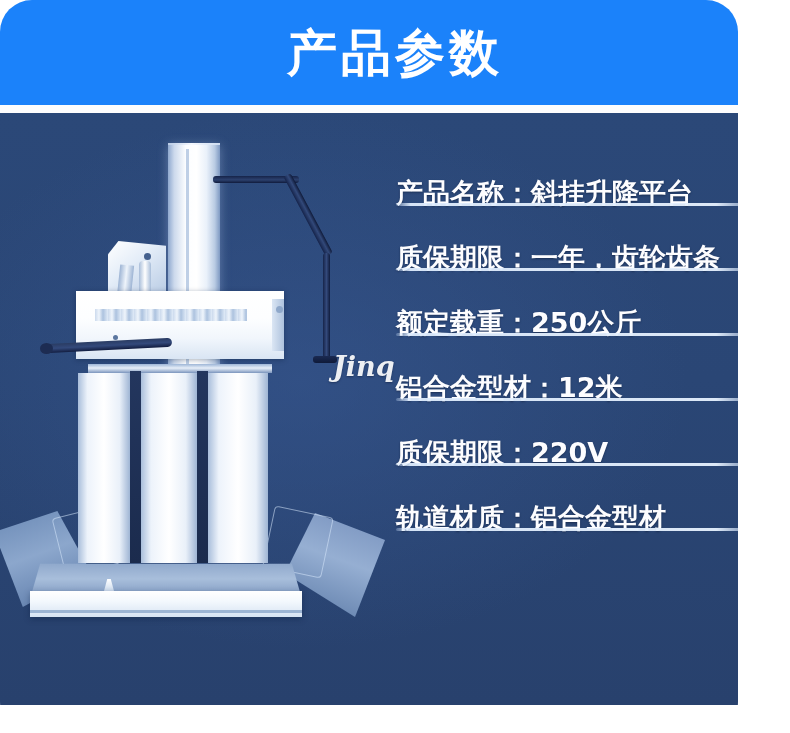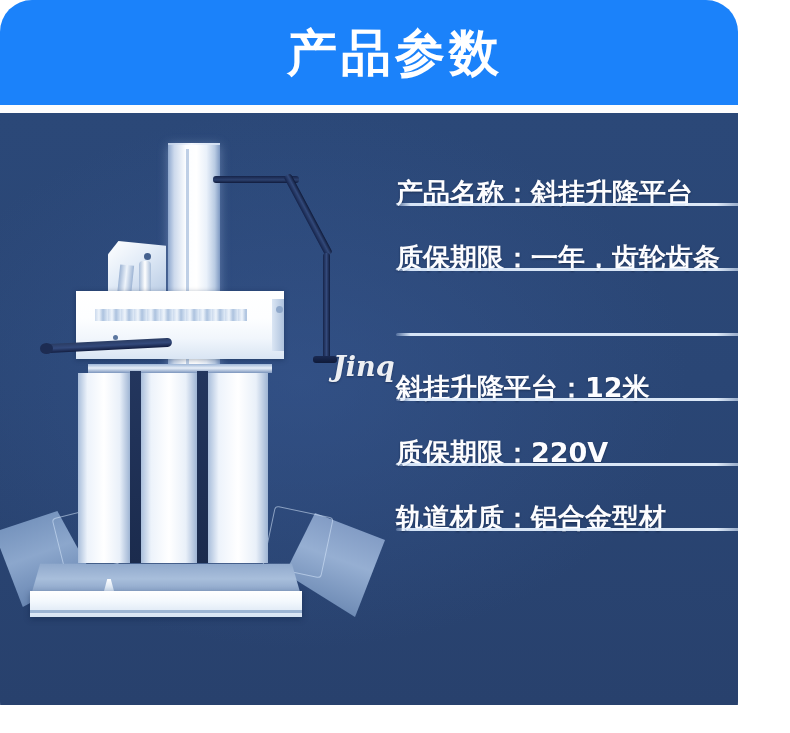--- a/index.html
+++ b/index.html
@@ -483,24 +483,25 @@
     <div class="spec-list">
       <div class="spec-row">
         <span class="spec-text">产品名称：斜挂升降平台</span>
         <span class="spec-divider"></span>
       </div>
       <div class="spec-row">
         <span class="spec-text">质保期限：一年，齿轮齿条</span>
         <span class="spec-divider"></span>
       </div>
       <div class="spec-row">
+        <span class="spec-text">额定载重：250公斤</span>
         <span class="spec-divider"></span>
       </div>
       <div class="spec-row">
-        <span class="spec-text">斜挂升降平台：12米</span>
+        <span class="spec-text">铝合金型材：12米</span>
         <span class="spec-divider"></span>
       </div>
       <div class="spec-row">
         <span class="spec-text">质保期限：220V</span>
         <span class="spec-divider"></span>
       </div>
       <div class="spec-row">
         <span class="spec-text">轨道材质：铝合金型材</span>
         <span class="spec-divider"></span>
       </div>

